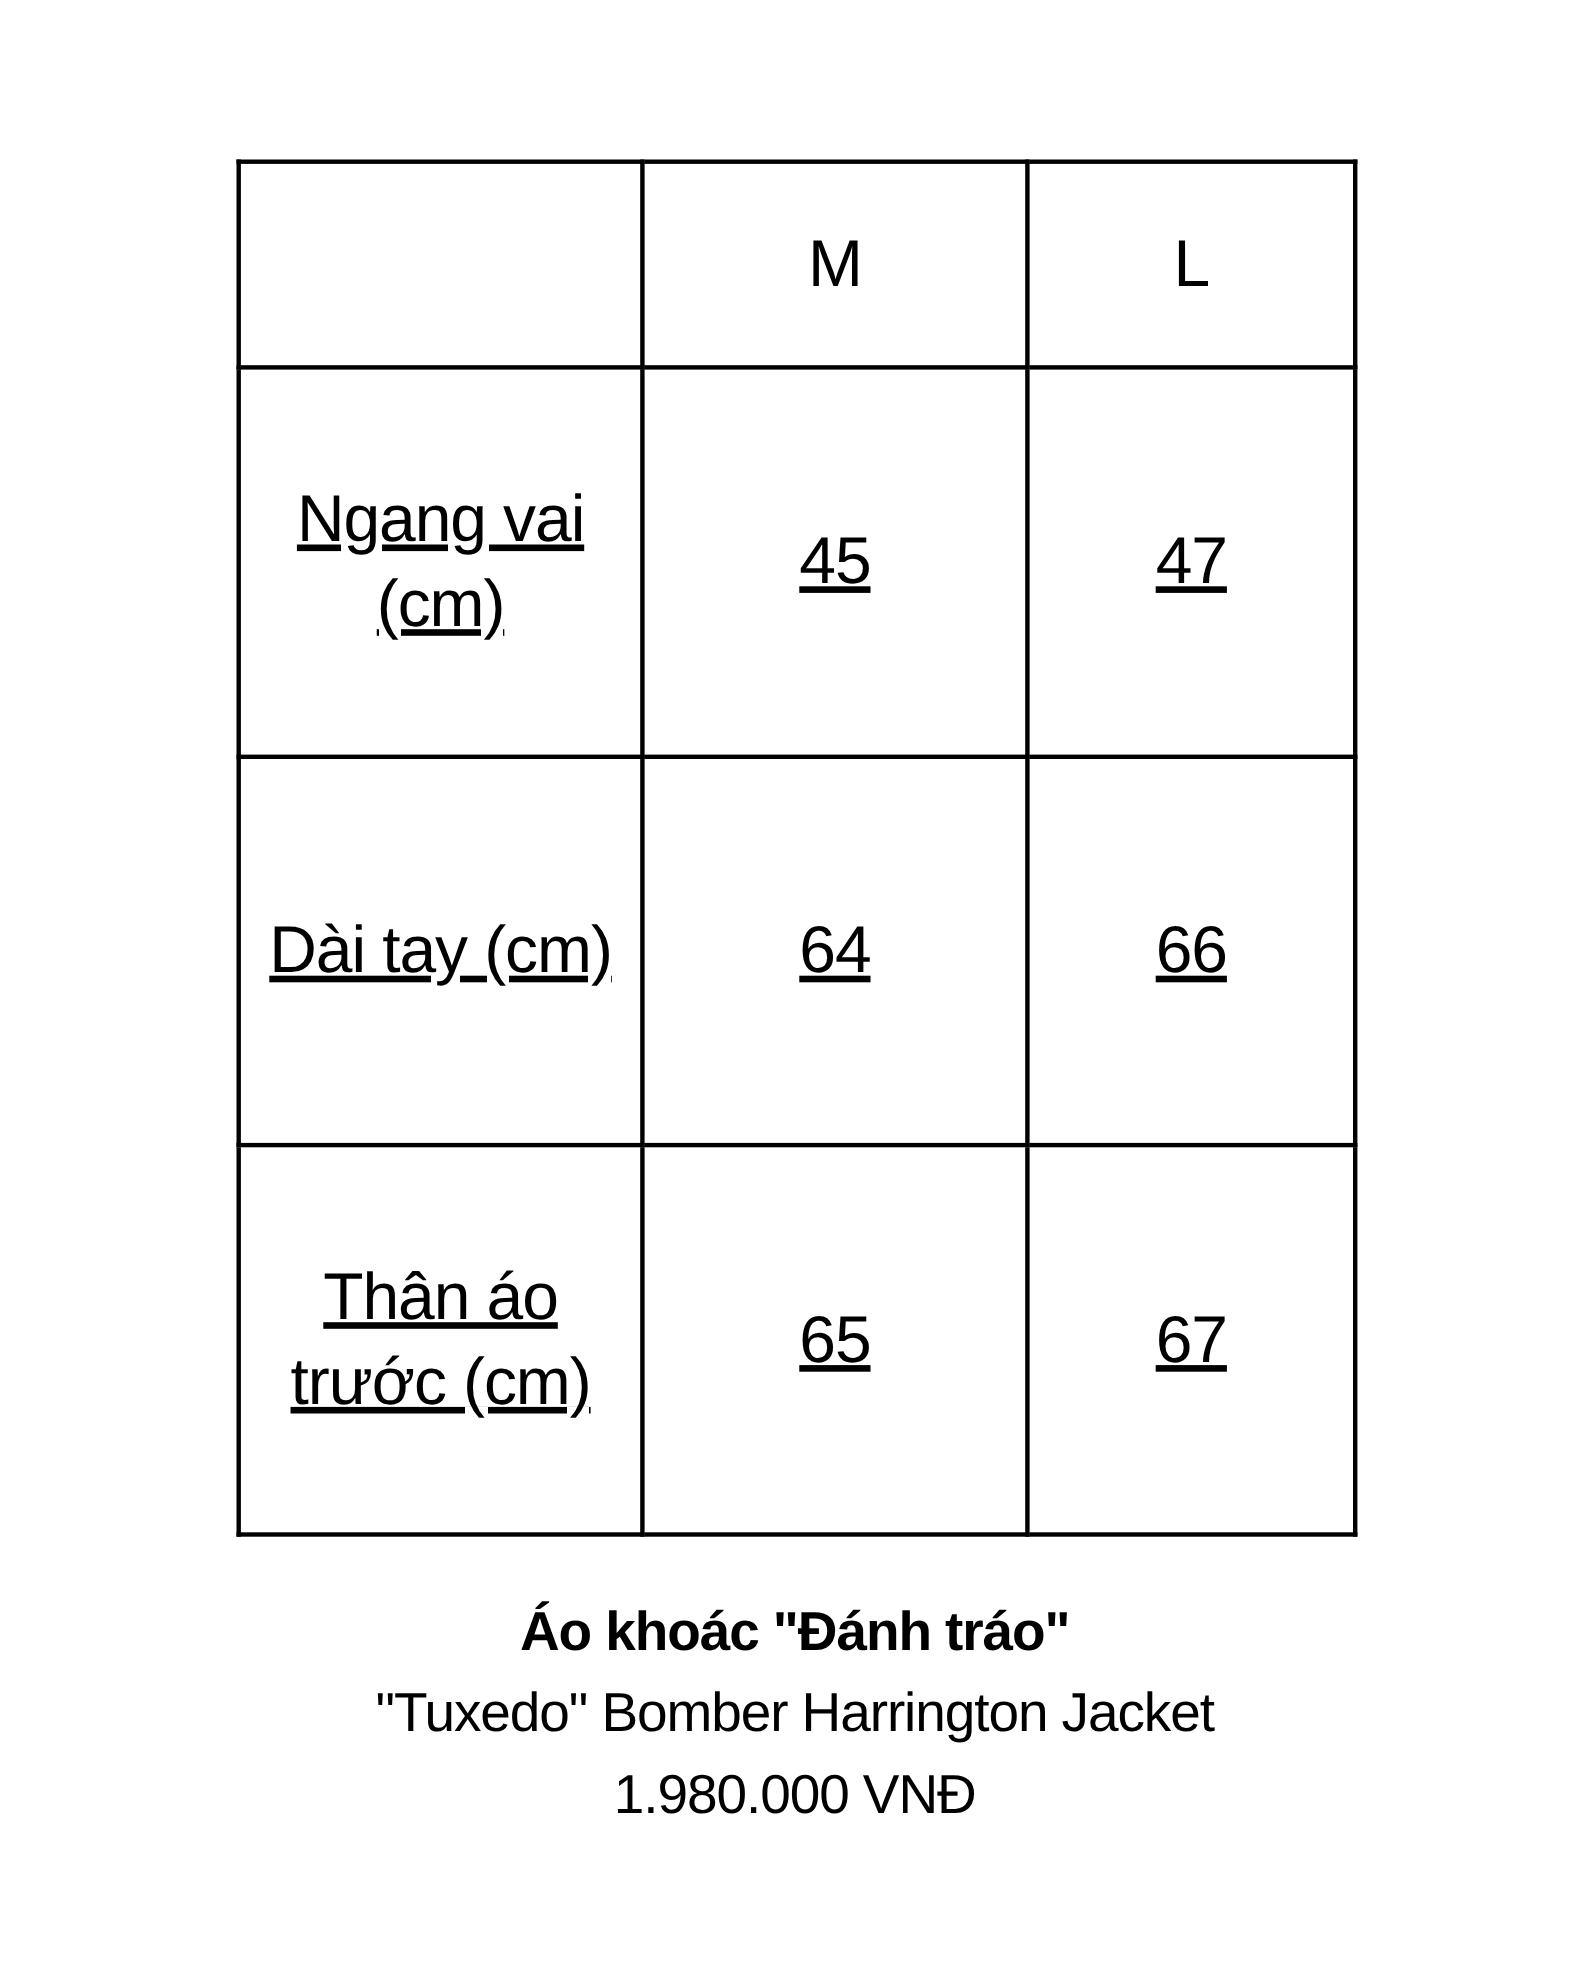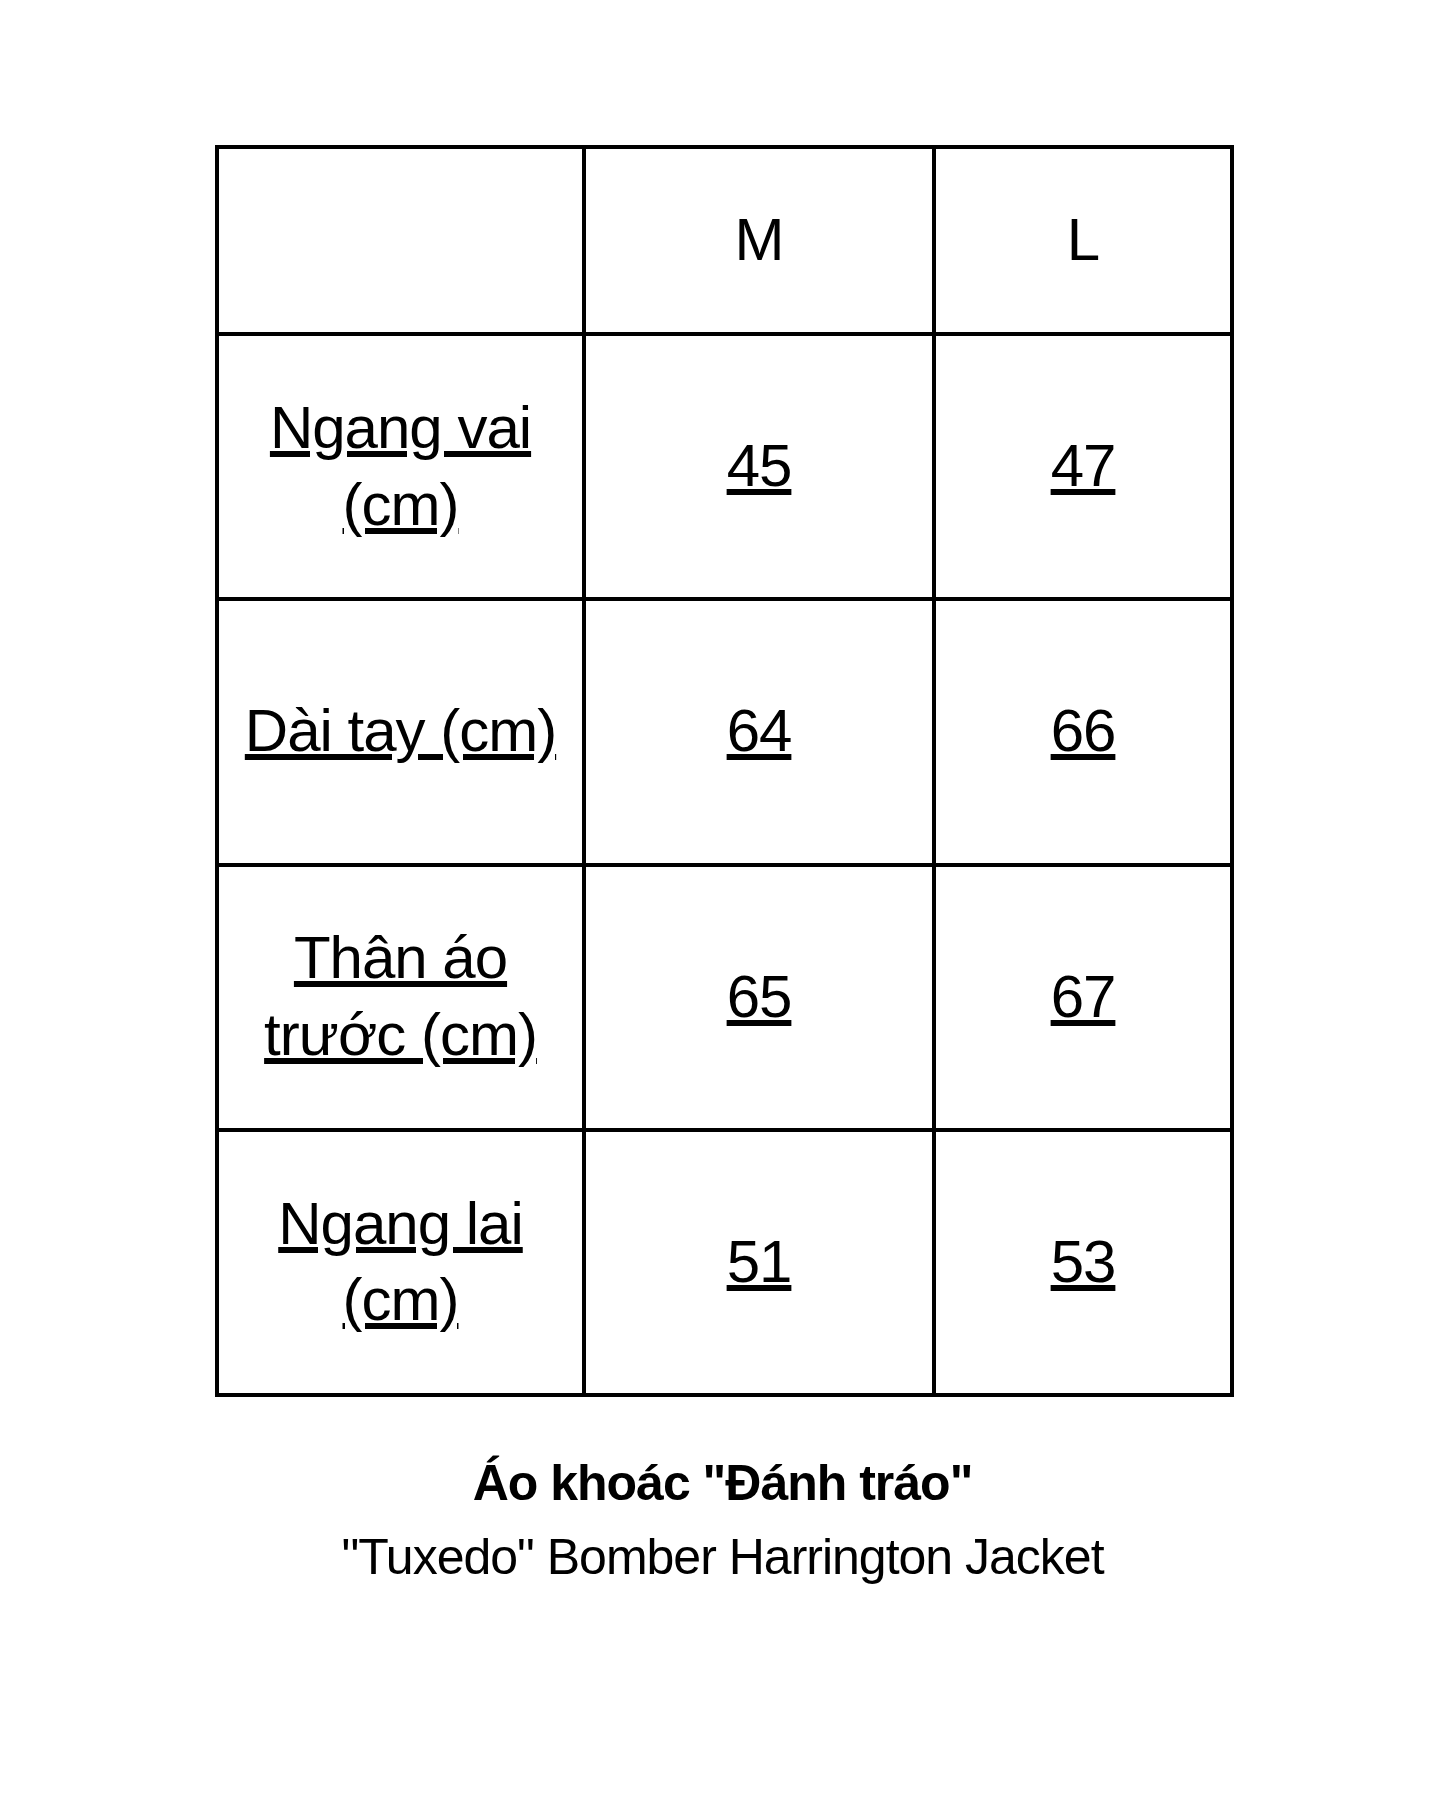--- a/index.html
+++ b/index.html
@@ -79,24 +79,20 @@
     <tr>
       <td>Dài tay (cm)</td>
       <td>64</td>
       <td>66</td>
     </tr>
     <tr>
       <td>Thân áo trước (cm)</td>
       <td>65</td>
       <td>67</td>
     </tr>
-    <tr>
-      <td>Ngang lai (cm)</td>
-      <td>51</td>
-      <td>53</td>
-    </tr>
   </tbody>
 </table>
 
 <div class="caption">
   <div class="caption-title">Áo khoác "Đánh tráo"</div>
   <div class="caption-sub">"Tuxedo" Bomber Harrington Jacket</div>
+  <div class="caption-price">1.980.000 VNĐ</div>
 </div>
 
 </body></html>

